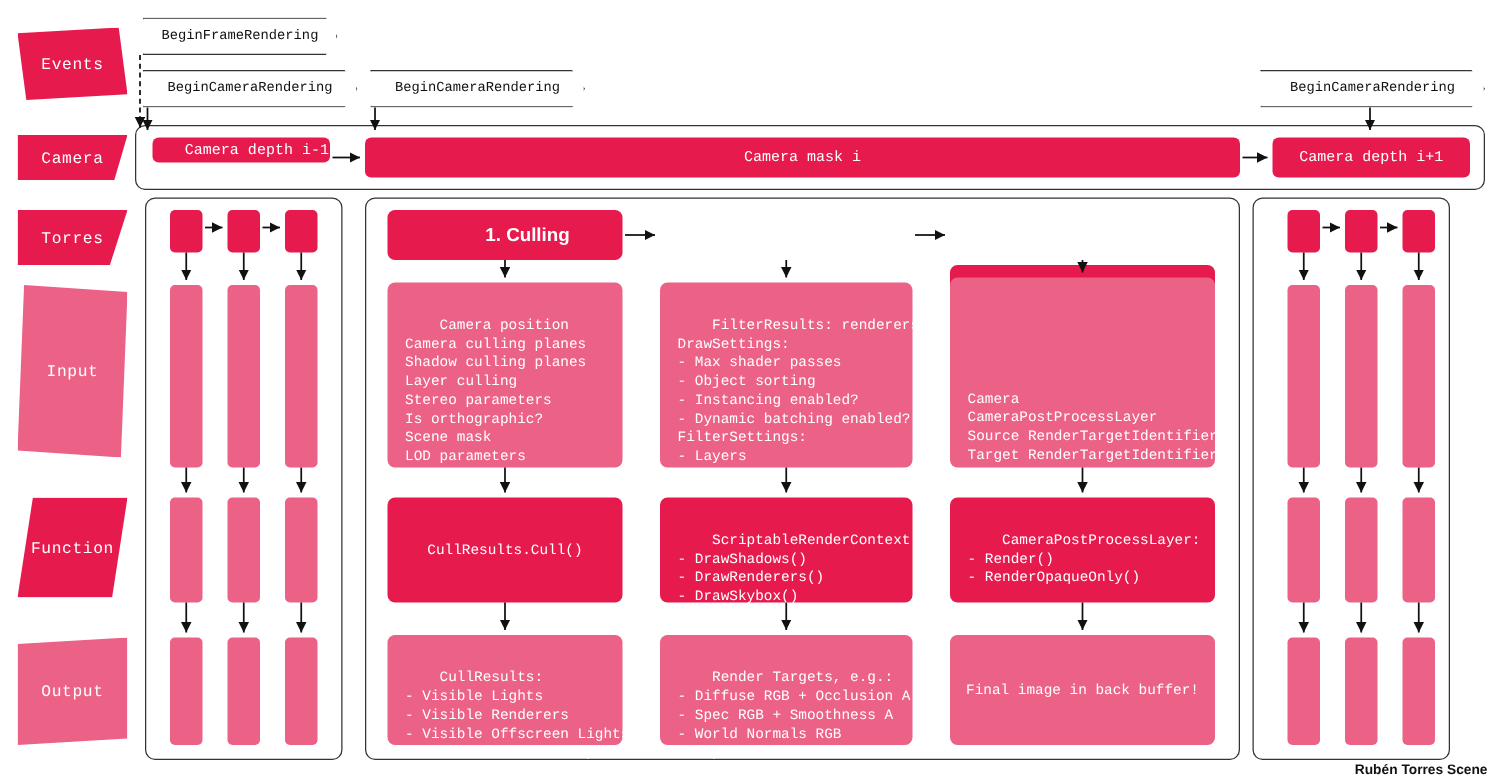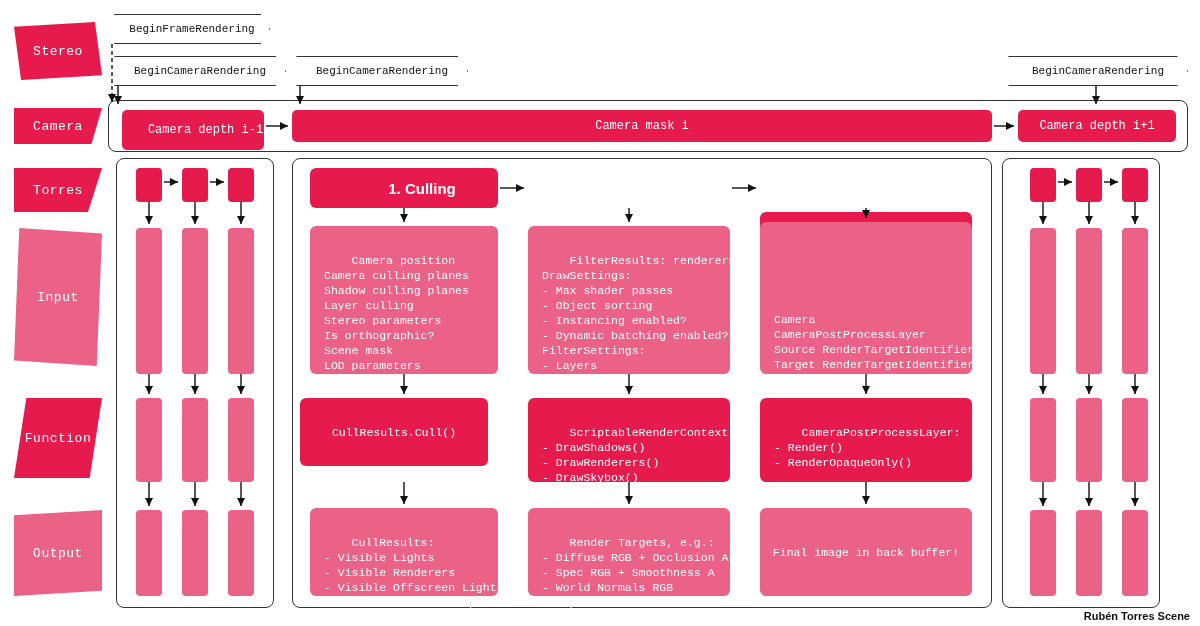--- a/index.html
+++ b/index.html
@@ -148,21 +148,21 @@
     font-weight: 700;
     color: #111111;
   }
 </style>
 </head>
 <body>
 
 <div id="root">
 
   <div class="row-label shape-events" style="left:14px; top:22px; width:88px; height:58px;">
-    <span>Stereo</span>
+    <span>Events</span>
   </div>
   <div class="row-label shape-camera" style="left:14px; top:108px; width:88px; height:36px;">
     <span>Camera</span>
   </div>
   <div class="row-label shape-process" style="left:14px; top:168px; width:88px; height:44px;">
     <span>Torres</span>
   </div>
   <div class="row-label shape-input" style="left:14px; top:228px; width:88px; height:138px;">
     <span>Input</span>
   </div>
@@ -180,21 +180,21 @@
     <span>BeginCameraRendering</span>
   </div>
   <div class="hex-event" style="left:296px; top:56px; width:172px; height:30px;">
     <span>BeginCameraRendering</span>
   </div>
   <div class="hex-event" style="left:1008px; top:56px; width:180px; height:30px;">
     <span>BeginCameraRendering</span>
   </div>
 
   <div class="outline-box" style="left:108px; top:100px; width:1080px; height:52px;"></div>
-  <div class="camera-box" style="left:122px; top:110px; width:142px; height:40px;padding-left:25px;">
+  <div class="camera-box" style="left:122px; top:110px; width:142px; height:20px;padding-left:25px;">
     <span>Camera depth i-1</span>
   </div>
   <div class="camera-box" style="left:292px; top:110px; width:700px; height:32px;">
     <span>Camera mask i</span>
   </div>
   <div class="camera-box" style="left:1018px; top:110px; width:158px; height:32px;">
     <span>Camera depth i+1</span>
   </div>
 
   <div class="outline-box" style="left:116px; top:158px; width:158px; height:450px;"></div>
@@ -233,21 +233,21 @@
   <div class="box pink text-block" style="left:310px; top:226px; width:188px; height:148px;">
     <span>Camera position
 Camera culling planes
 Shadow culling planes
 Layer culling
 Stereo parameters
 Is orthographic?
 Scene mask
 LOD parameters</span>
   </div>
-  <div class="box crimson text-block center-block" style="left:300px; top:398px; width:188px; height:68px;">
+  <div class="box crimson text-block center-block" style="left:310px; top:398px; width:188px; height:84px;">
     <span>CullResults.Cull()</span>
   </div>
   <div class="box pink text-block" style="left:310px; top:508px; width:188px; height:88px;">
     <span>CullResults:
 - Visible Lights
 - Visible Renderers
 - Visible Offscreen Lights
 - Visible Reflection probes</span>
   </div>
 

